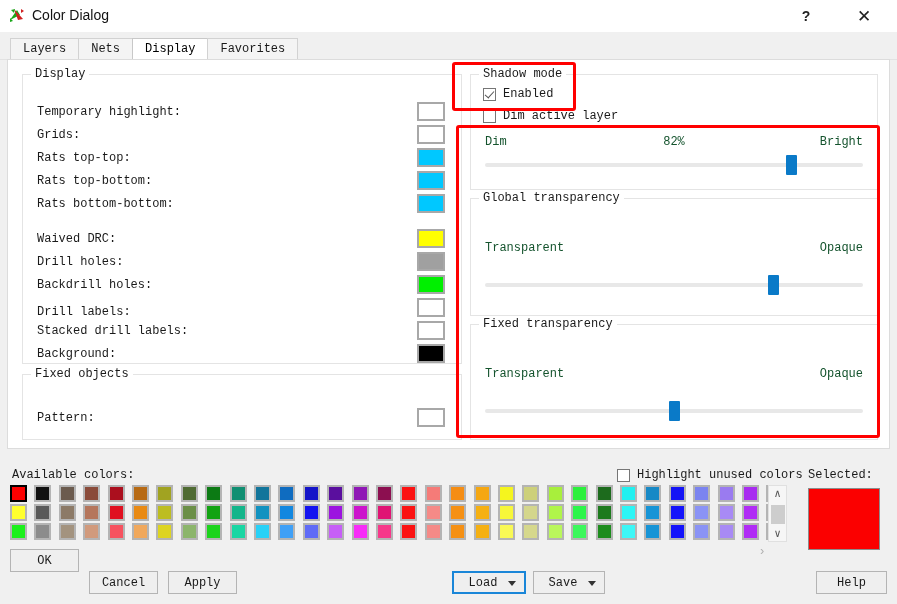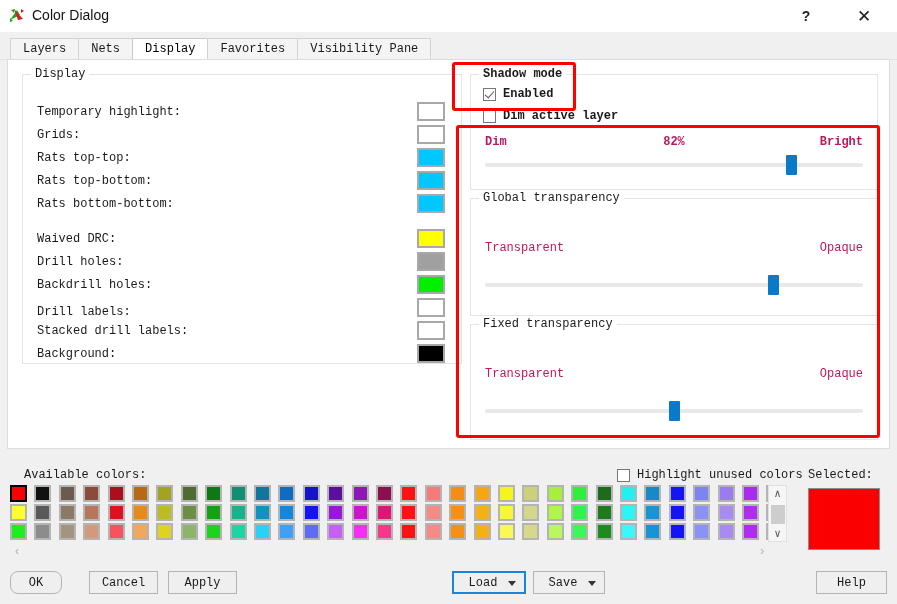--- a/index.html
+++ b/index.html
@@ -74,41 +74,41 @@
   .row {
     position:absolute; left:14px; height:18px; line-height:18px;
     font-size:12px; white-space:nowrap;
   }
   .chip {
     position:absolute; right:16px; width:28px; height:19px;
     border:2px solid #a8a8a8; background:#fff;
   }
 
   
-  .grp-shadow { left:462px; top:14px;  width:408px; height:116px;font-weight:bold; }
+  .grp-shadow { left:462px; top:14px;  width:408px; height:116px; }
   .grp-global { left:462px; top:138px; width:408px; height:118px; }
   .grp-shapes { left:462px; top:264px; width:408px; height:116px; }
 
   .chk-row {
     position:absolute; left:12px; height:18px; line-height:18px;
     display:flex; align-items:center; font-size:12px; white-space:nowrap;
   }
   .checkbox {
     width:13px; height:13px; border:1px solid #767676; background:#fff;
     margin-right:7px; position:relative; flex:none;
   }
   .checkbox.checked::after {
     content:""; position:absolute; left:3px; top:0px;
     width:4px; height:8px; border:solid #555;
     border-width:0 1.6px 1.6px 0; transform:rotate(42deg);
   }
 
   .slider-labels {
     position:absolute; left:14px; width:378px; height:16px;
-    font-size:12px; color:#be185d;
+    font-size:12px; color:#14532d;
   }
   .sl-left  { position:absolute; left:0; }
   .sl-mid   { position:absolute; left:0; width:100%; text-align:center; }
   .sl-right { position:absolute; right:0; }
   .slider {
     position:absolute; left:14px; width:378px; height:20px;
   }
   .track {
     position:absolute; left:0; top:8px; width:100%; height:4px;
     background:#e8e8e8; border-radius:2px;
@@ -119,21 +119,21 @@
   }
 
   
   .annot {
     position:absolute; border:3px solid #ff0000; border-radius:3px;
     pointer-events:none;
   }
 
   
   .pal-label {
-    position:absolute; left:24px; top:468px; font-size:12px;
+    position:absolute; left:12px; top:468px; font-size:12px;
   }
   .palette {
     position:absolute; left:10px; top:485px; width:760px; height:60px;
   }
   .swrow { position:absolute; left:0; height:17px; width:760px; }
   .sw {
     position:absolute; width:17px; height:17px;
     border:2px solid #b4b4b4;
   }
   .sw.sel { border:2px solid #000000; }
@@ -201,21 +201,20 @@
   <div class="tb-btn tb-close">✕</div>
 </div>
 
 <div class="tabstrip">
   <div class="tab-underline"></div>
   <div class="tabs">
     <div class="tab">Layers</div>
     <div class="tab">Nets</div>
     <div class="tab active">Display</div>
     <div class="tab">Favorites</div>
-    <div class="tab">Visibility Pane</div>
   </div>
 </div>
 
 <div class="content">
 
   <div class="gbox grp-display">
     <div class="gtitle">Display</div>
     <div id="display-rows">
         <div class="row" style="top: 28px;">Temporary highlight:</div>
         <div class="chip" style="top: 27px; background: rgb(255, 255, 255);"></div>
@@ -235,20 +234,27 @@
         <div class="chip" style="top: 200px; background: rgb(0, 240, 0);"></div>
         <div class="row" style="top: 228px;">Drill labels:</div>
         <div class="chip" style="top: 223px; background: rgb(255, 255, 255);"></div>
         <div class="row" style="top: 247px;">Stacked drill labels:</div>
         <div class="chip" style="top: 246px; background: rgb(255, 255, 255);"></div>
         <div class="row" style="top: 270px;">Background:</div>
         <div class="chip" style="top: 269px; background: rgb(0, 0, 0);"></div>
       </div>
   </div>
 
+  <div class="gbox grp-fixed">
+    <div class="gtitle">Fixed objects</div>
+    <div id="fixed-rows">
+        <div class="row" style="top: 34px;">Pattern:</div>
+        <div class="chip" style="top: 33px; background: rgb(255, 255, 255);"></div>
+      </div>
+  </div>
 
   <div class="gbox grp-shadow">
     <div class="gtitle">Shadow mode</div>
 
     <div class="chk-row" style="top:10px;">
       <span class="checkbox checked"></span>
       <span>Enabled</span>
     </div>
 
     <div class="chk-row" style="top:32px;">
@@ -414,21 +420,21 @@
 </div>
 
 <div class="hl-chk">
   <span class="checkbox"></span>
   <span>Highlight unused colors</span>
 </div>
 
 <div class="sel-label">Selected:</div>
 <div class="sel-swatch" id="sel-swatch" style="background: rgb(251, 0, 0);"></div>
 
-<div class="btn" style="left:10px; top:571px; width:52px;border-radius:8px;">OK</div>
+<div class="btn" style="left:10px; top:549px; width:69px;">OK</div>
 <div class="btn" style="left:89px; top:571px; width:69px;">Cancel</div>
 <div class="btn" style="left:168px; top:571px; width:69px;">Apply</div>
 
 <div class="btn focus" style="left:452px; top:571px; width:74px;">
   <span style="margin-right:12px;">Load</span>
   <span class="split-arrow"></span>
 </div>
 <div class="btn" style="left:533px; top:571px; width:72px;">
   <span style="margin-right:12px;text-align:right;">Save</span>
   <span class="split-arrow"></span>

